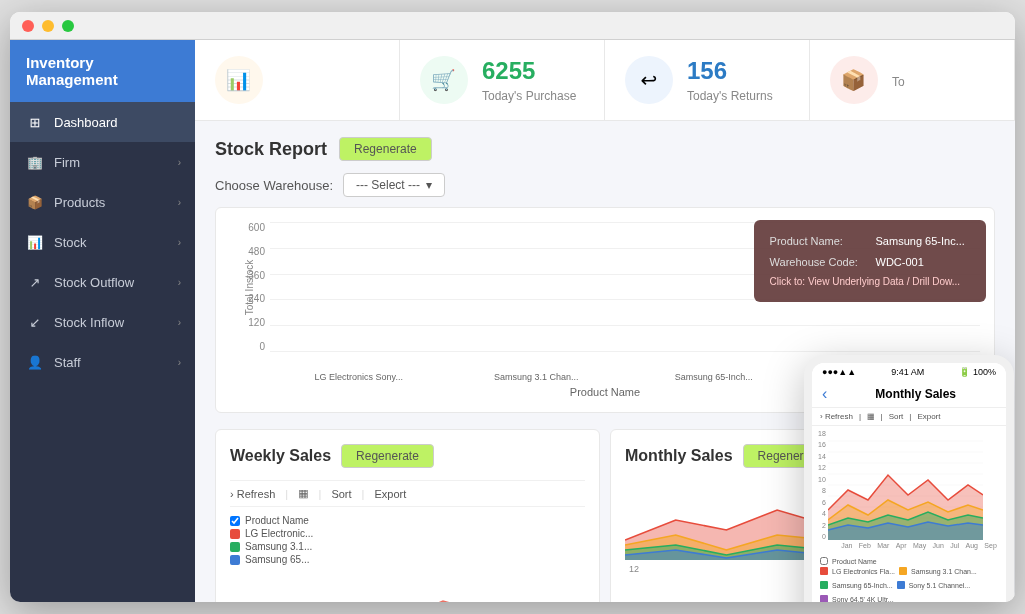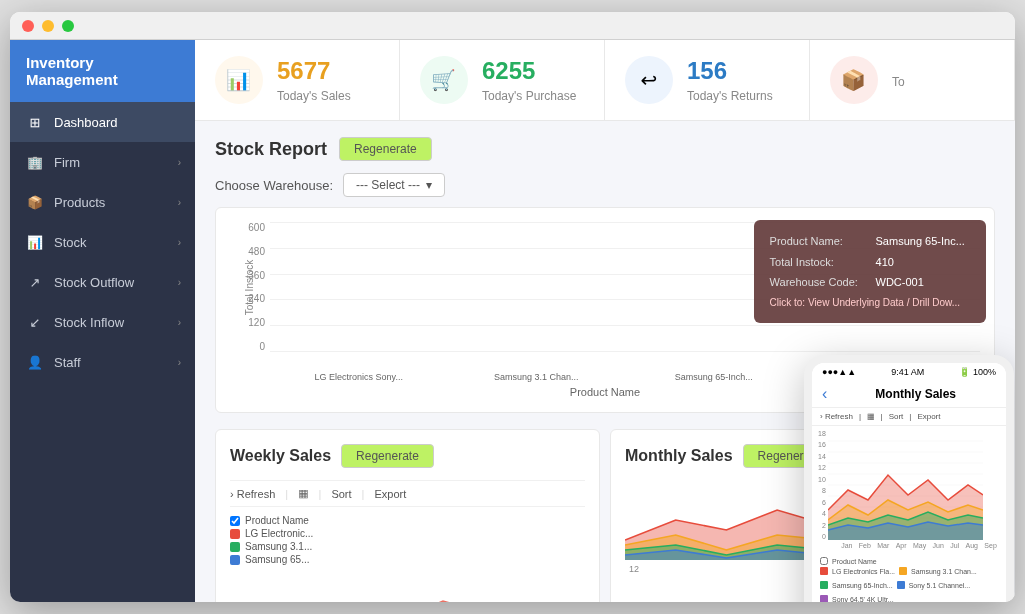--- a/index.html
+++ b/index.html
@@ -449,24 +449,20 @@
       </div>
     </div>
 
     <div class="main">
 
       <div class="stats-row">
         <div class="stat-card">
           <div class="stat-icon-circle" style="background:#fff8ed;">
             <span style="font-size:20px;">📊</span>
           </div>
-          <div class="stat-info">
-            <span class="stat-value">5677</span>
-            <span class="stat-label">Today's Sales</span>
-          </div>
         </div>
         <div class="stat-card">
           <div class="stat-icon-circle" style="background:#edfbf3;">
             <span style="font-size:20px;">🛒</span>
           </div>
           <div class="stat-info">
             <span class="stat-value green">6255</span>
             <span class="stat-label">Today's Purchase</span>
           </div>
         </div>
@@ -505,24 +501,20 @@
         </div>
 
         <div class="chart-container" style="position:relative;">
 
           <div class="tooltip-box" style="position:absolute;top:12px;right:8px;z-index:10;">
             <table>
               <tbody>
                   <tr>
                 <td>Product Name:</td>
                 <td>Samsung 65-Inc...</td>
-              </tr>
-              <tr>
-                <td>Total Instock:</td>
-                <td>410</td>
               </tr>
               <tr>
                 <td>Warehouse Code:</td>
                 <td>WDC-001</td>
               </tr>
               <tr>
                 <td colspan="2" style="font-size:10px;color:#ffcccc;">Click to: View Underlying Data / Drill Dow...</td>
               </tr>
             </tbody>
               </table>

